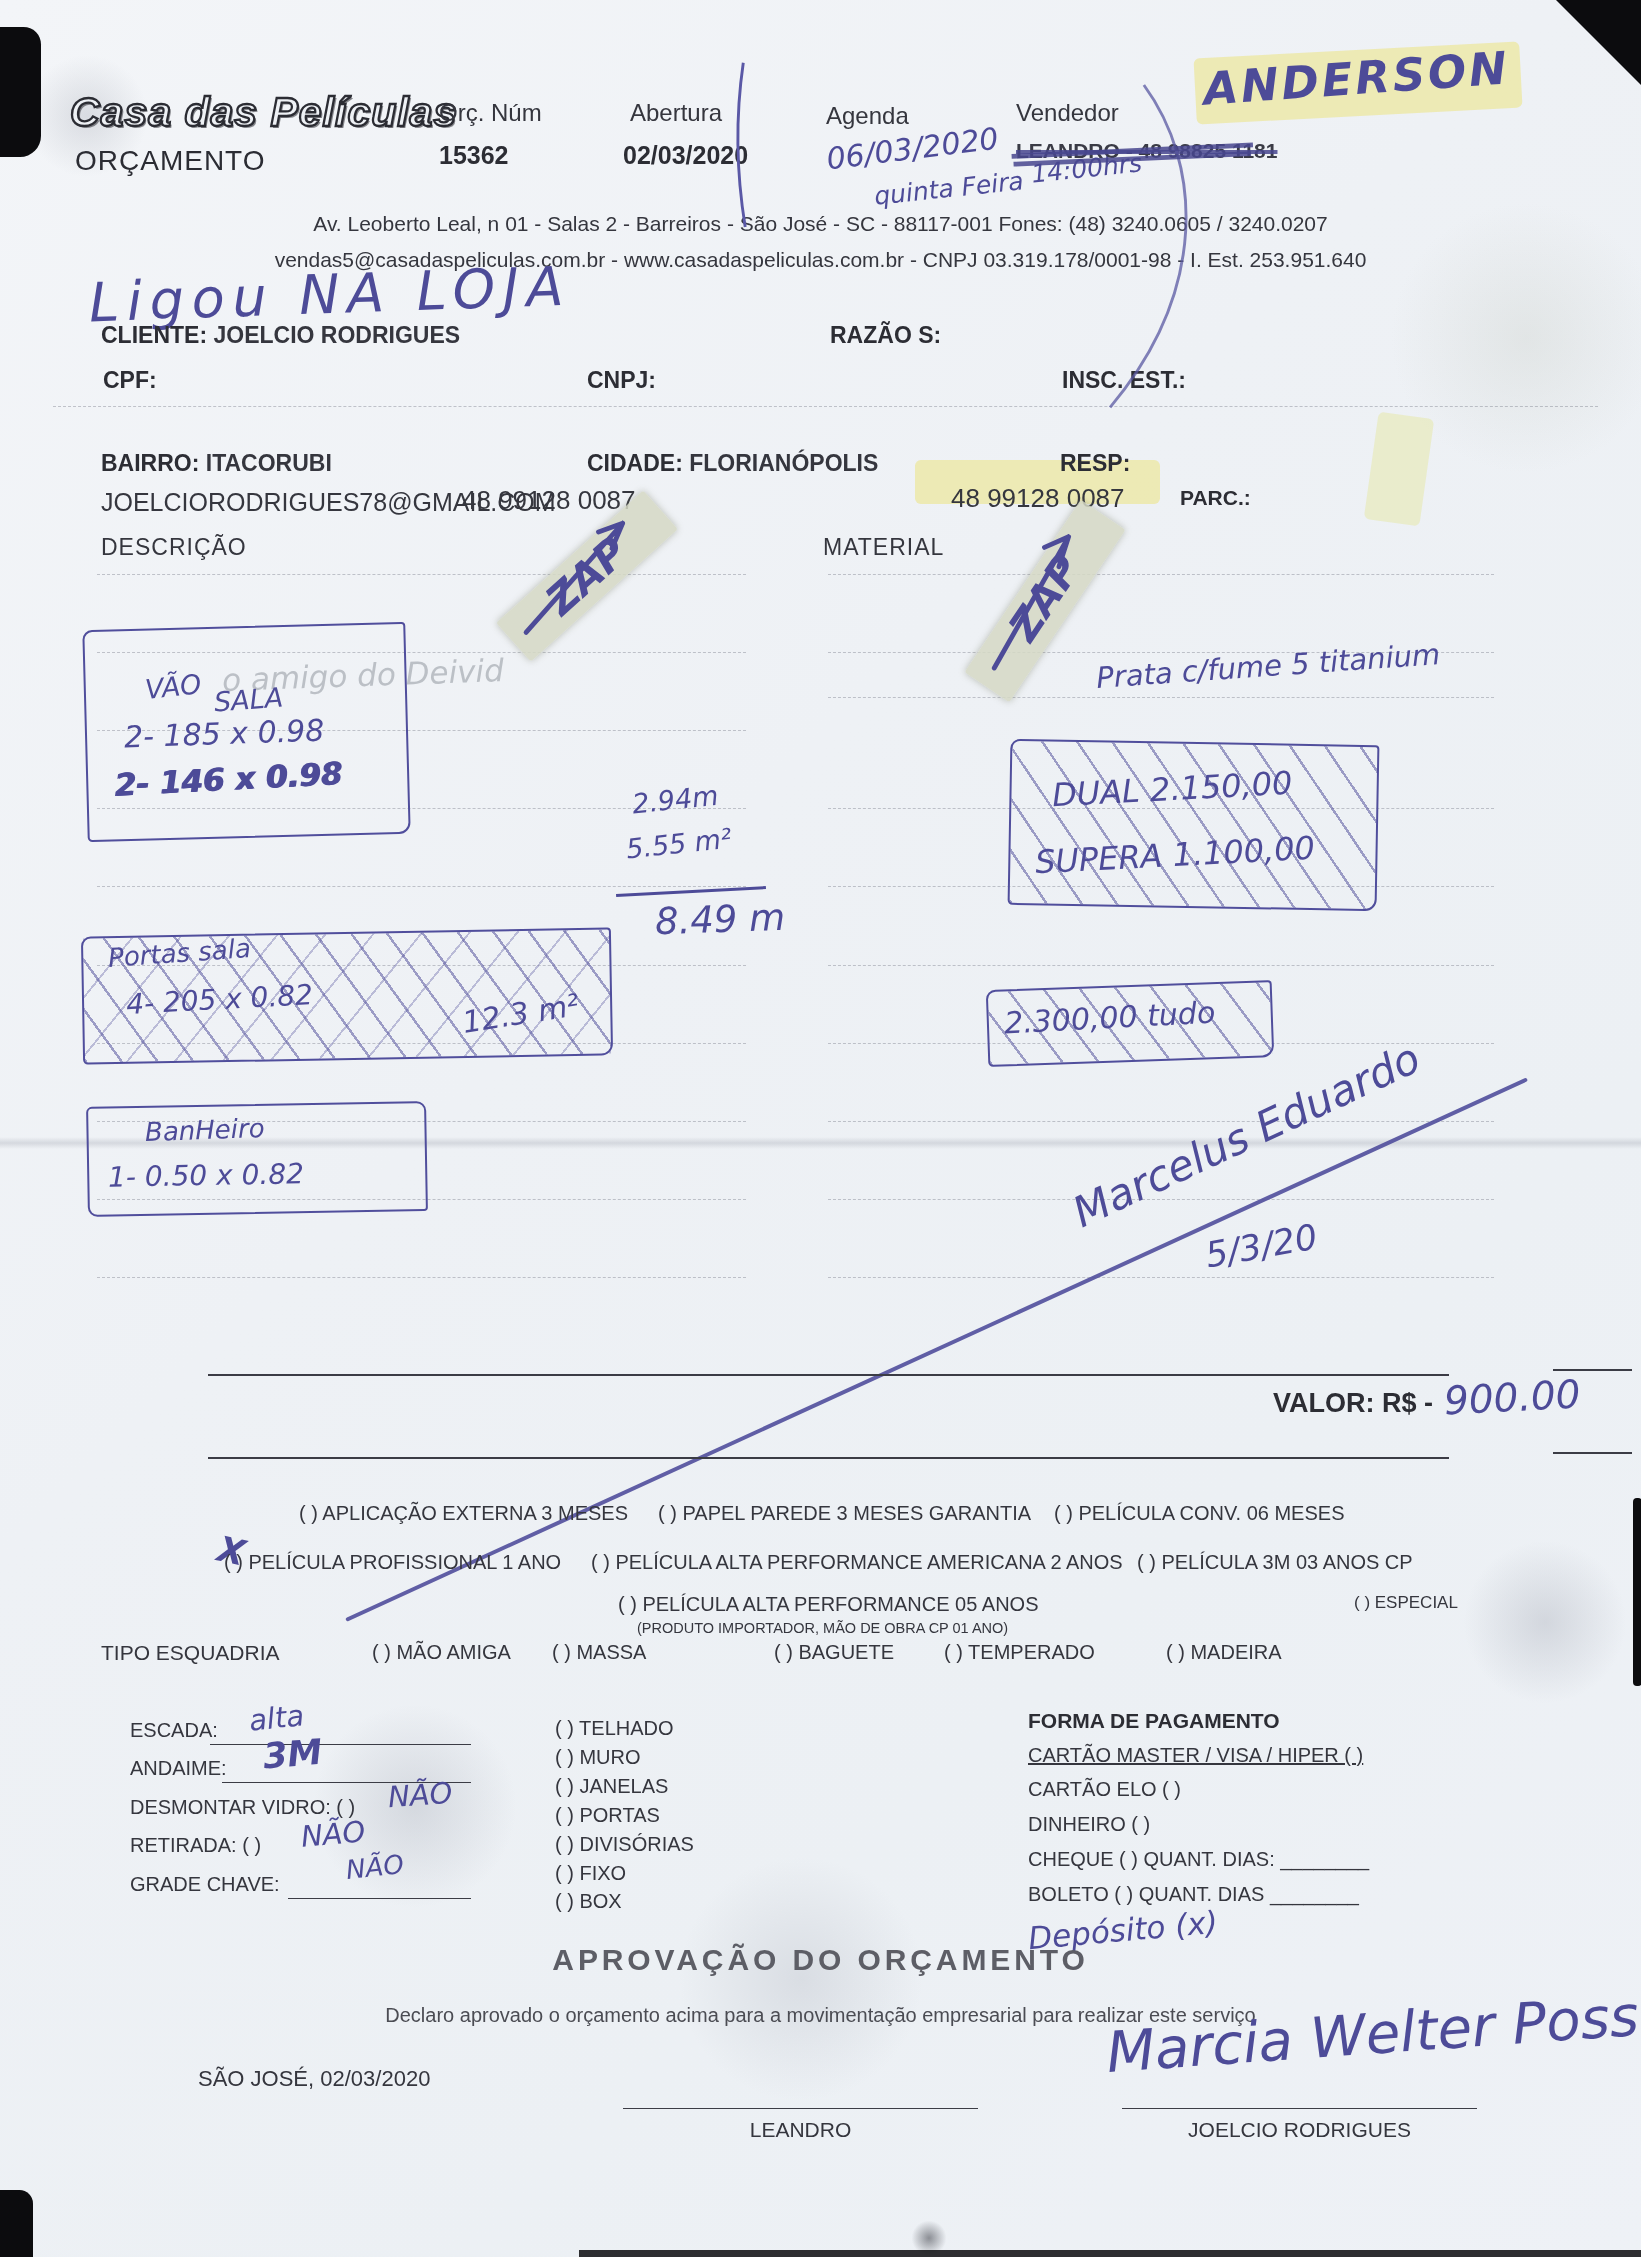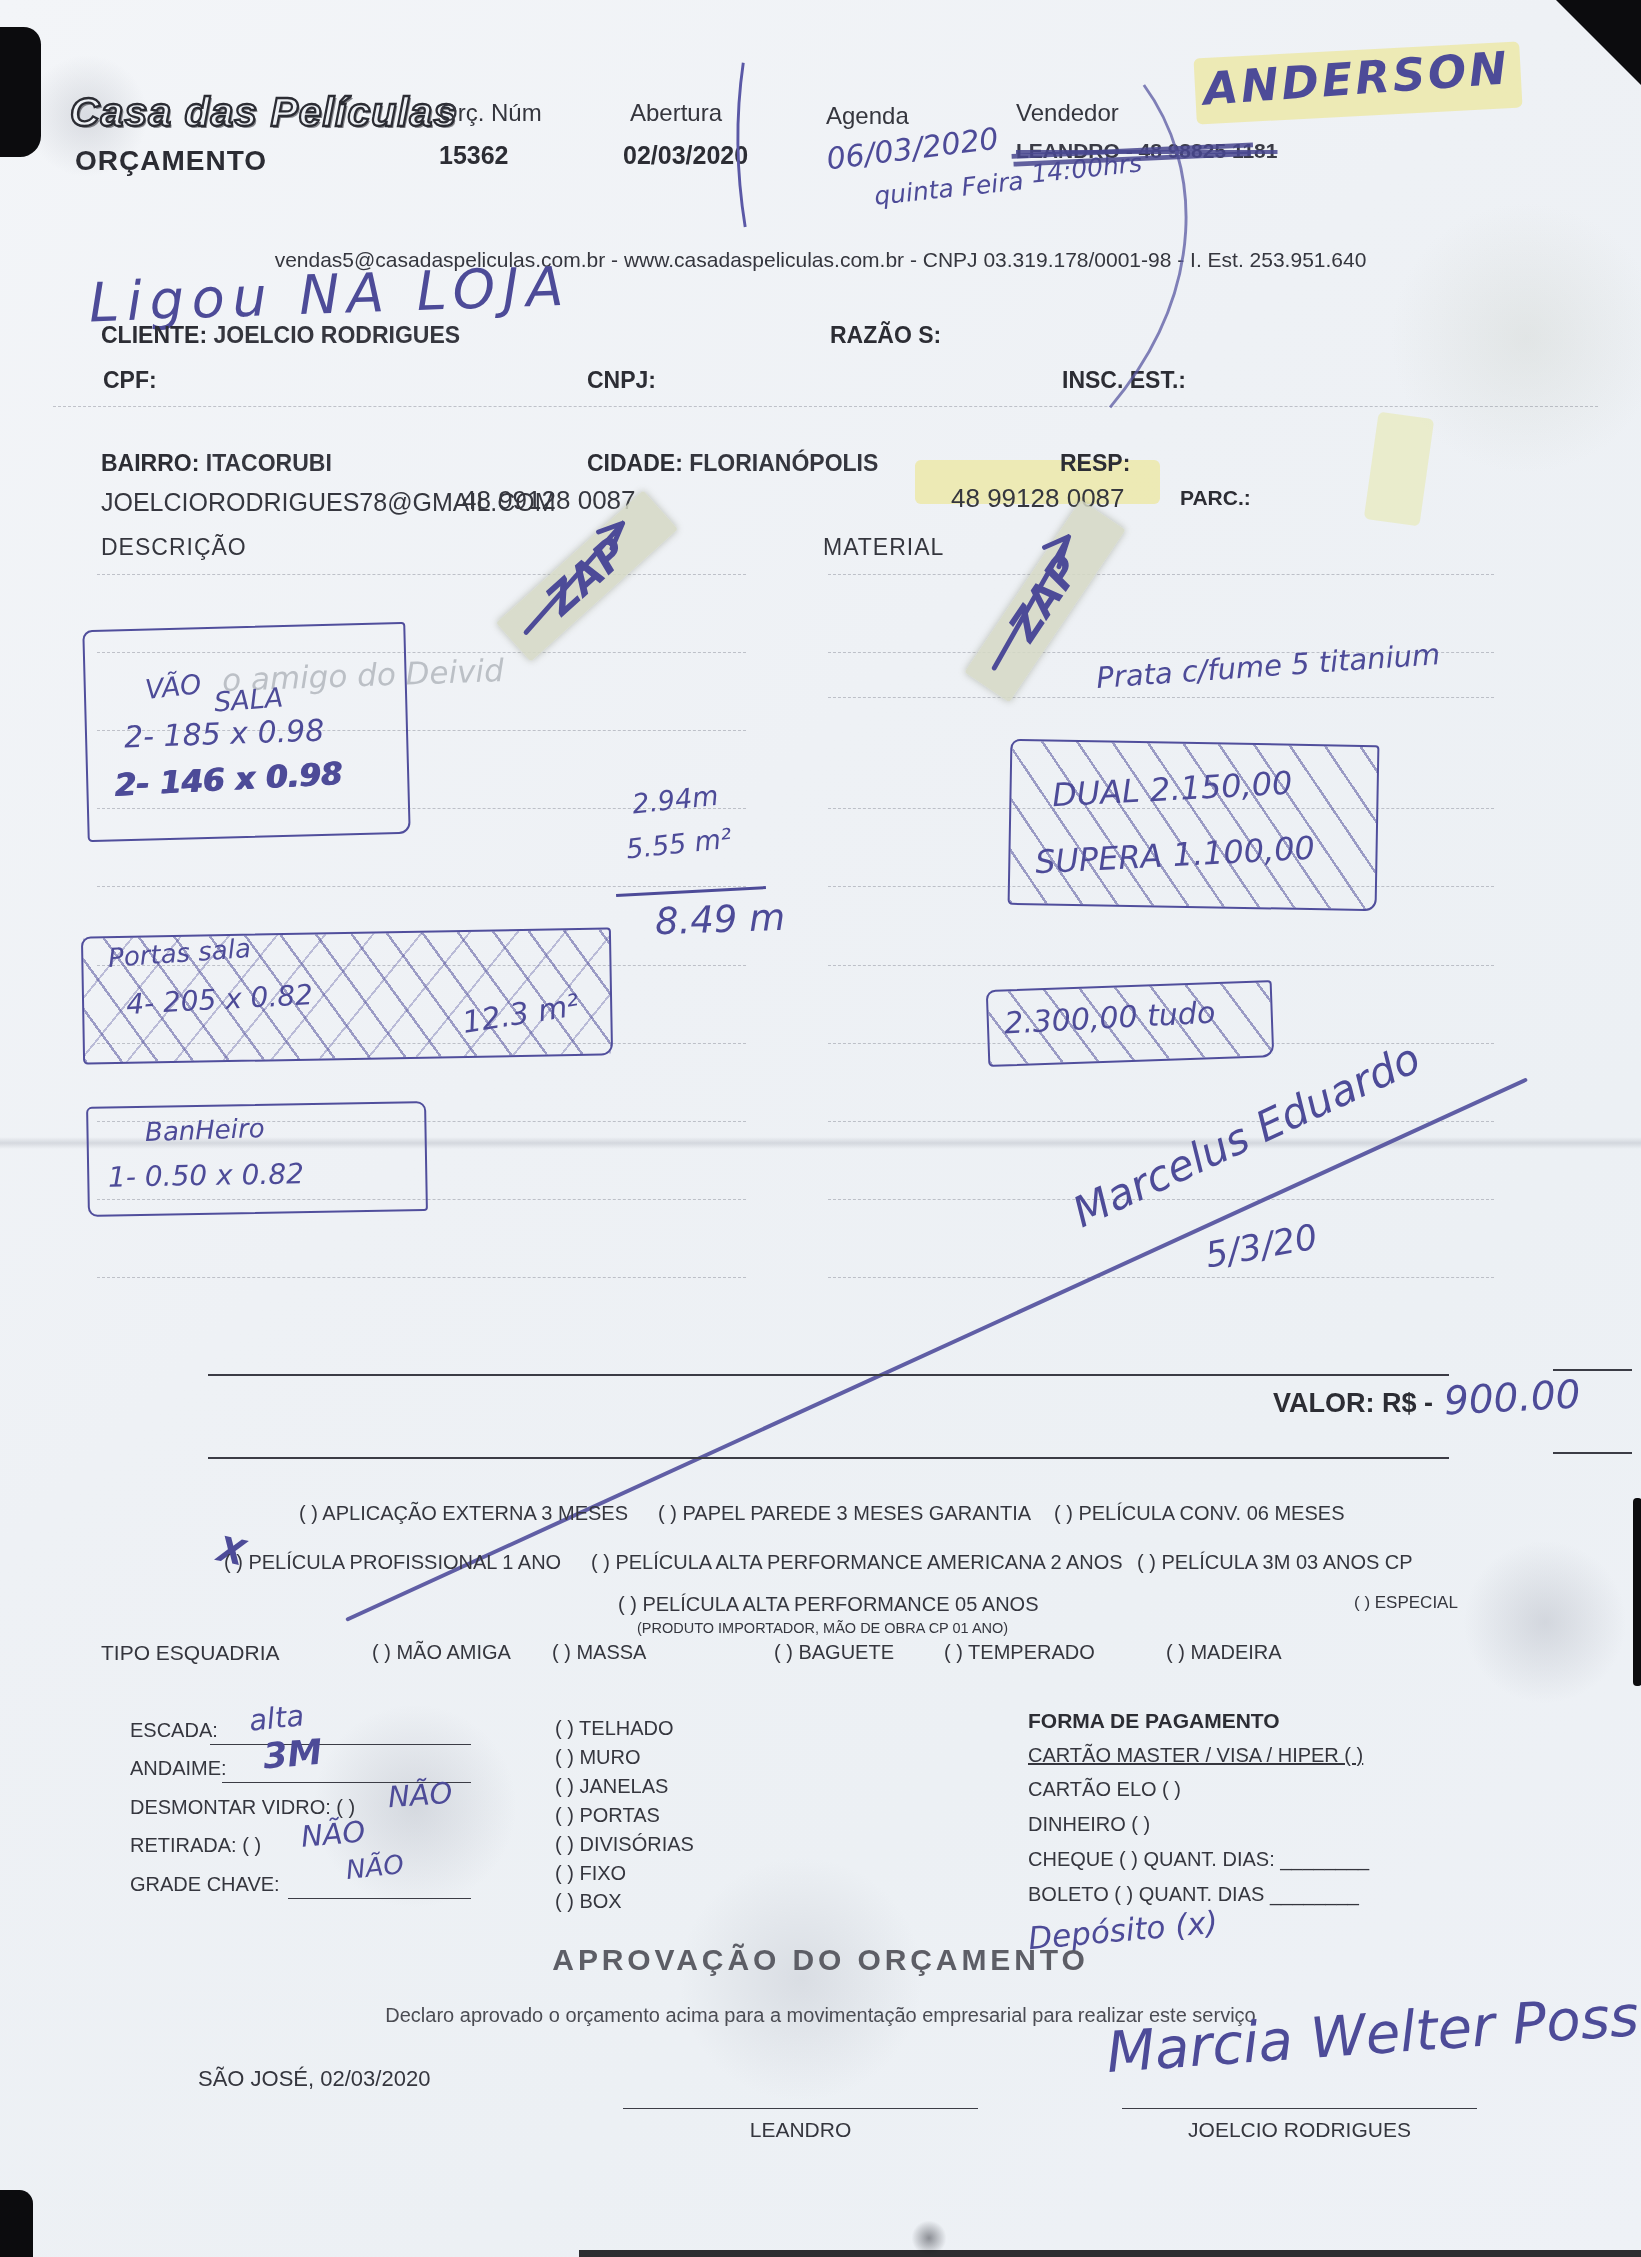--- a/index.html
+++ b/index.html
@@ -6,21 +6,21 @@
   #page{position:relative;width:1641px;height:2257px;overflow:hidden;
     background:linear-gradient(135deg,#f3f5f8 0%,#eef1f5 40%,#ecf0f4 70%,#eef1f6 100%);
     font-family:"Liberation Sans",sans-serif;color:#34353d;}
   .abs{position:absolute;white-space:nowrap;}
   .p{color:#35363e;}
   .b{font-weight:bold;color:#2c2d34;}
   .hw{font-family:"DejaVu Sans",sans-serif;font-style:italic;color:#4d4b98;}
   .hwb{font-weight:600;}
   .logo{font-size:41px;font-weight:800;font-style:italic;letter-spacing:1px;
     color:#eef1f5;-webkit-text-stroke:2.3px #2b2c33;text-shadow:1.9px 1.9px 0 rgba(43,44,51,.55);}
-  .doc{font-size:28px;font-weight:700;letter-spacing:1px;color:#2b2c33;}
+  .doc{font-size:28px;font-weight:400;letter-spacing:1px;color:#2b2c33;}
   .strike{text-decoration:line-through;text-decoration-thickness:3.9px;text-decoration-color:rgba(72,70,142,.85);}
   .rl{position:absolute;border-top:1px dashed rgba(75,78,95,.30);height:0;}
   .dl{position:absolute;background:#3b3c45;height:1.9px;}
   .ul{position:absolute;border-top:1.9px solid #3b3c45;height:0;}
   .box{position:absolute;border:2.9px solid #504e9c;border-radius:9.7px 3.9px 11.6px 4.8px;}
   .hatch::before{content:"";position:absolute;inset:0;
     background:repeating-linear-gradient(55deg,rgba(87,85,158,.55) 0 2.4px,transparent 2.4px 29px);}
   .hatch2::after{content:"";position:absolute;inset:0;
     background:repeating-linear-gradient(-50deg,rgba(87,85,158,.35) 0 1.9px,transparent 1.9px 37px);}
   .tape{position:absolute;background:rgba(213,216,196,.85);box-shadow:0 0 7.7px rgba(120,125,100,.45);border-radius:2.9px;}
@@ -61,20 +61,21 @@
   <div class="abs b" style="left:439px;top:141px;font-size:25px;">15362</div>
   <div class="abs p" style="left:630px;top:99px;font-size:24px;">Abertura</div>
   <div class="abs b" style="left:623px;top:141px;font-size:25px;text-align:right;">02/03/2020</div>
   <div class="abs p" style="left:826px;top:102px;font-size:24px;">Agenda</div>
   <div class="abs hw" style="left:826px;top:131px;font-size:30px;transform:rotate(-7deg);">06/03/2020</div>
   <div class="abs hw" style="left:874px;top:174px;font-size:25px;transform:rotate(-6deg);">quinta Feira</div>
   <div class="abs hw" style="left:1031px;top:154px;font-size:25px;transform:rotate(-6deg);">14:00hrs</div>
   <div class="abs p" style="left:1016px;top:99px;font-size:24px;">Vendedor</div>
   <div class="abs b strike" style="left:1016px;top:139px;font-size:21px;color:#3a3b45;">LEANDRO - 48 98825 1181</div>
   <div class="abs hw hwb" style="left:1203px;top:52px;font-size:45px;letter-spacing:2.9px;transform:rotate(-4deg);">ANDERSON</div>
+  <div class="abs p c" style="top:212px;font-size:21px;">Av. Leoberto Leal, n 01 - Salas 2 - Barreiros - São José - SC - 88117-001 Fones: (48) 3240.0605 / 3240.0207</div>
   <div class="abs p c" style="top:248px;font-size:21px;">vendas5@casadaspeliculas.com.br - www.casadaspeliculas.com.br - CNPJ 03.319.178/0001-98 - I. Est. 253.951.640</div>
 
   <div class="abs hw" style="left:89px;top:263px;font-size:54px;letter-spacing:7.7px;transform:rotate(-2deg);">Ligou NA LOJA</div>
   <div class="rl" style="left:53px;top:406px;width:1545px;"></div>
 
   <div class="abs" style="left:101px;top:322px;font-size:23px;">
     <span class="b">CLIENTE:</span>
     <span class="p" style="font-weight:600;">JOELCIO RODRIGUES</span>
   </div>
   <div class="abs b" style="left:830px;top:322px;font-size:23px;">RAZÃO S:</div>

